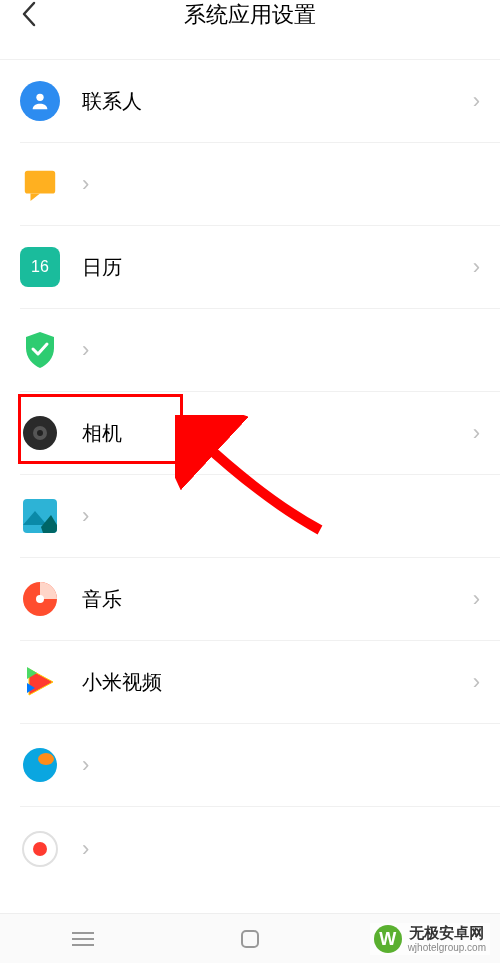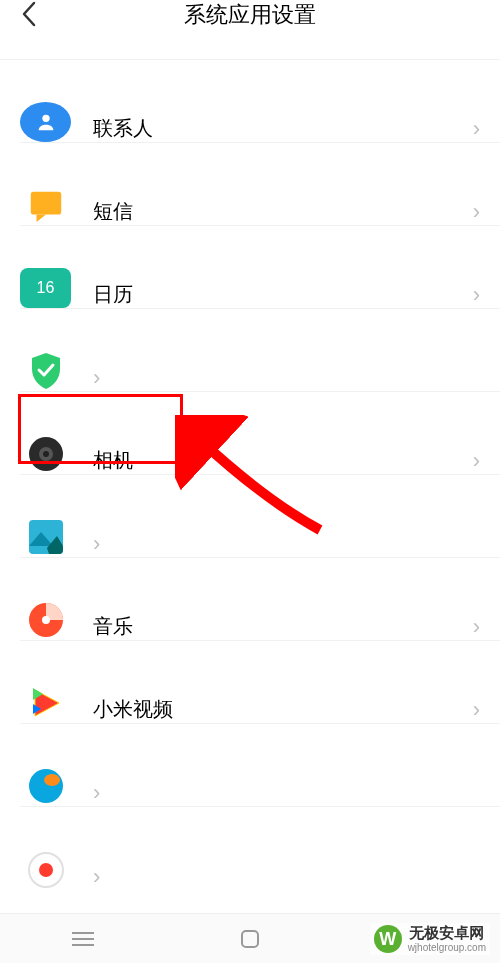--- a/index.html
+++ b/index.html
@@ -30,28 +30,28 @@
       text-align: center;
       font-size: 22px;
       font-weight: 500;
       color: #000;
     }
     .list {
       padding: 0 0 0 20px;
     }
     .list-item {
       display: flex;
-      align-items: flex-end;
+      align-items: center;
       height: 83px;
       border-bottom: 1px solid #f0f0f0;
       cursor: pointer;
       position: relative;
     }
     .icon-wrap {
-      width: 51px;
+      width: 40px;
       height: 40px;
       border-radius: 8px;
       display: flex;
       align-items: center;
       justify-content: center;
       margin-right: 22px;
       flex-shrink: 0;
     }
     .item-label {
       font-size: 20px;
@@ -151,21 +151,20 @@
     <div class="chevron">›</div>
   </div>
 
   <div class="list-item">
     <div class="icon-wrap" style="background:transparent">
       <svg width="38" height="38" viewBox="0 0 40 40">
           <rect x="4" y="6" width="32" height="24" rx="3" fill="#ffb020"></rect>
           <path d="M10 30 L10 38 L20 30 Z" fill="#ffb020"></path>
         </svg>
     </div>
-    <div class="item-label">短信</div>
     <div class="chevron">›</div>
   </div>
 
   <div class="list-item">
     <div class="icon-wrap" style="background:#1abc9c;color:#fff;font-size:16px;font-weight:500">
       <span>16</span>
     </div>
     <div class="item-label">日历</div>
     <div class="chevron">›</div>
   </div>

